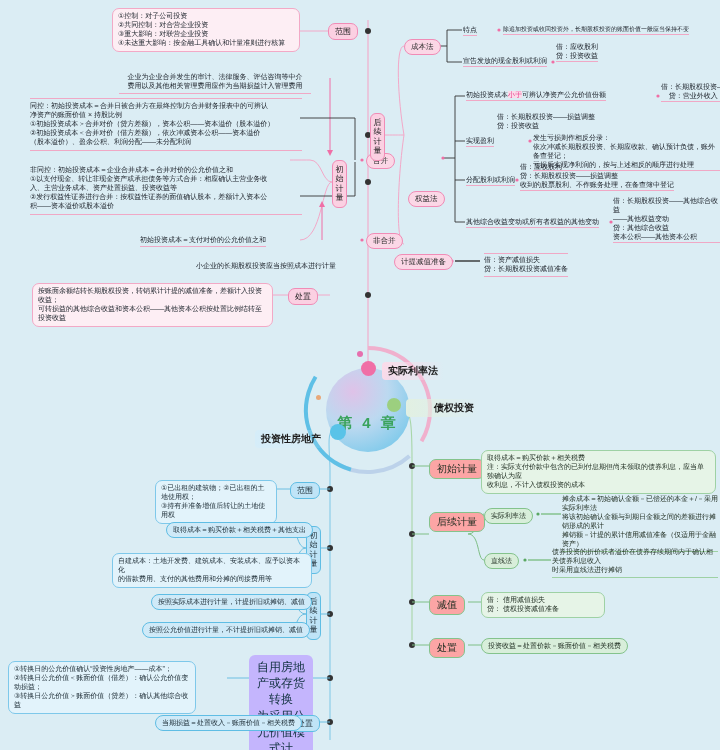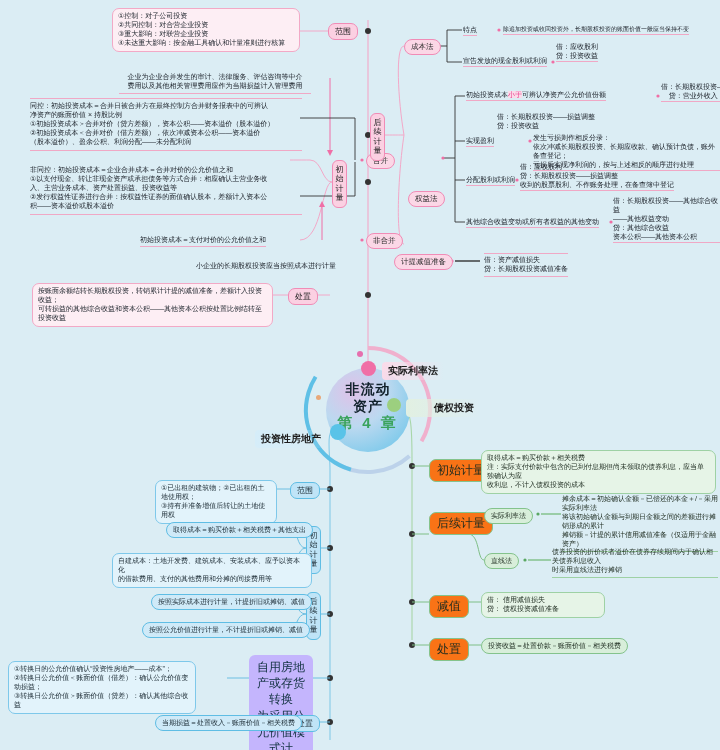--- a/index.html
+++ b/index.html
@@ -75,22 +75,22 @@
     padding:3px 5px; font-size:7px;
   }
   .gr-plain{ color:#1d2b1f; font-size:7px; }
   .gr-pill{
     border:1px solid #84c38c; border-radius:9px;
     background:#d8eeda; color:#1d2b1f;
     font-size:7px; padding:2px 6px; text-align:center;
   }
   .gr-tag{
     border:1px solid #84c38c; border-radius:7px;
-    background:#f97316; color:#1d2b1f;
-    font-size:12px; padding:2px 7px; text-align:center;
+    background:#fca5a5; color:#1d2b1f;
+    font-size:10px; padding:2px 7px; text-align:center;
   }
 
   
   .branch-label{ font-size:10px; font-weight:bold; padding:2px 6px; border-radius:4px; }
   .bl-pinkLbl{ color:#1d1d1d; background:linear-gradient(90deg,#fbdbe9,#fbdbe900); }
   .bl-greenLbl{ color:#1d1d1d; background:linear-gradient(90deg,#e2f0e2,#e2f0e200);padding-left:28px; }
   .bl-blueLbl{ color:#1d1d1d; background:linear-gradient(90deg,#d5edf9,#d5edf900); }
 
   
   .hub-core{
@@ -212,24 +212,20 @@
   </svg>
 
   <div class="hub-core"></div>
   <svg style="position:absolute;left:296px;top:338px;width:144px;height:144px;">
     <circle cx="72" cy="72" r="62" fill="none" stroke="#f0b0cd" stroke-width="4" stroke-dasharray="130 260" transform="rotate(-90 72 72)"></circle>
     <circle cx="72" cy="72" r="62" fill="none" stroke="#bcd2ea" stroke-width="4" stroke-dasharray="80 310" transform="rotate(48 72 72)"></circle>
     <circle cx="72" cy="72" r="62" fill="none" stroke="#5fc0e6" stroke-width="4" stroke-dasharray="115 275" transform="rotate(106 72 72)"></circle>
   </svg>
   <div class="dot" style="left:357px;top:351px;width:6px;height:6px;background:#e66fae;"></div>
   <div class="dot" style="left:316px;top:395px;width:5px;height:5px;background:#e8a87a;"></div>
-  <div class="hub-t1">
-    <div>非流动</div>
-    <div>资产</div>
-  </div>
   <div class="hub-t2">第 4 章</div>
 
   <div class="dot" style="left:361px;top:361px;width:15px;height:15px;background:#f06fa6;"></div>
   <div class="n branch-label bl-pinkLbl" style="left:382px;top:362px;">实际利率法</div>
 
   <div class="dot" style="left:387px;top:398px;width:14px;height:14px;background:#9ccf7f;"></div>
   <div class="n branch-label bl-greenLbl" style="left:406px;top:399px;">债权投资</div>
 
   <div class="dot" style="left:330px;top:424px;width:16px;height:16px;background:#59c3e8;"></div>
   <div class="n branch-label bl-blueLbl" style="left:255px;top:430px;">投资性房地产</div>

